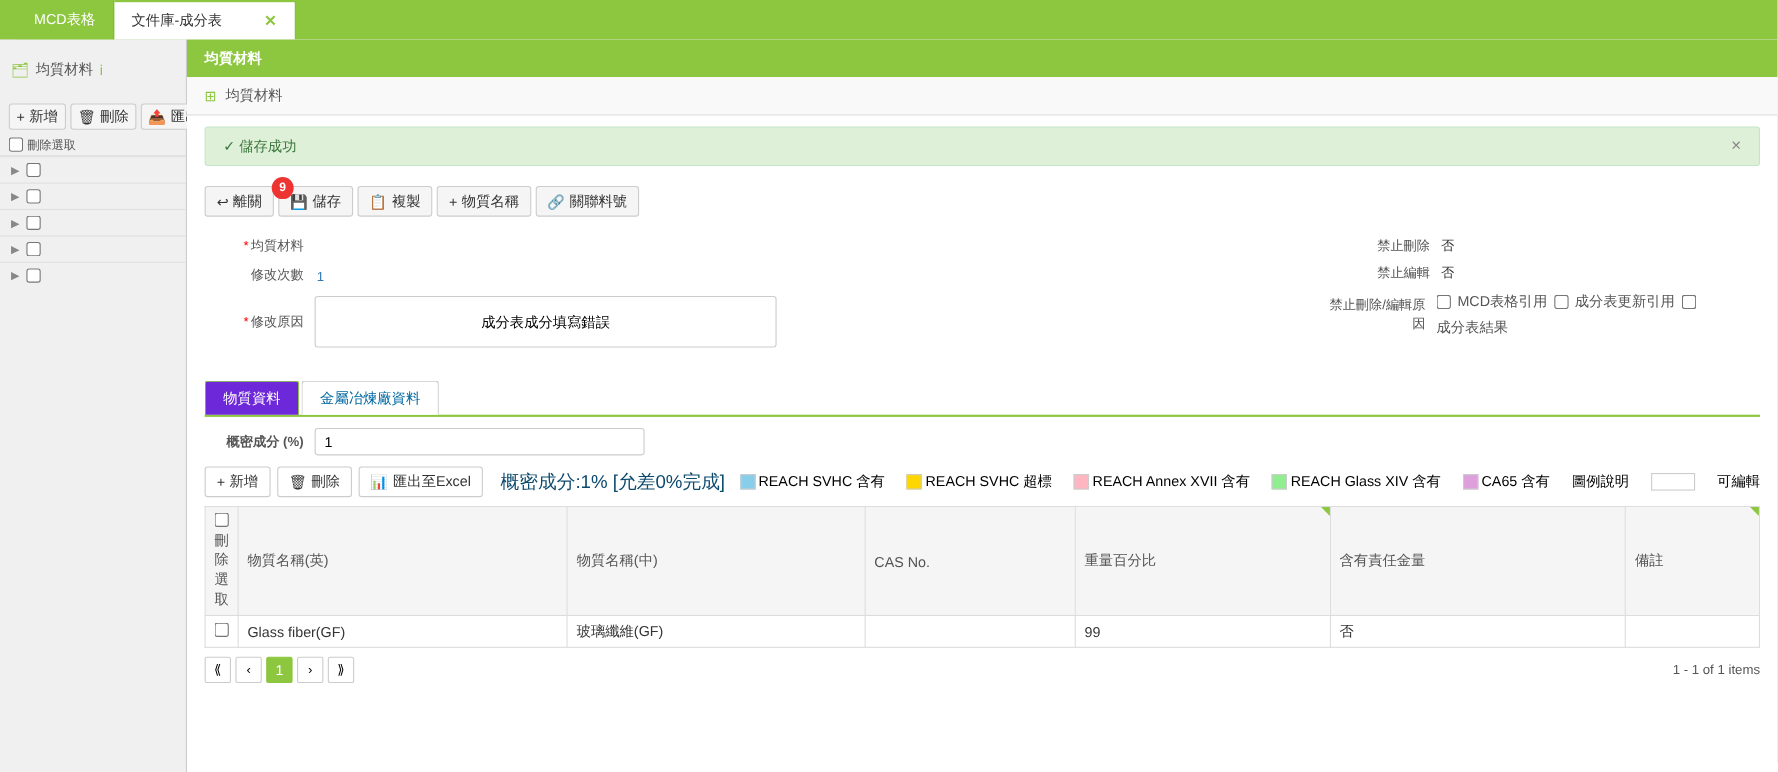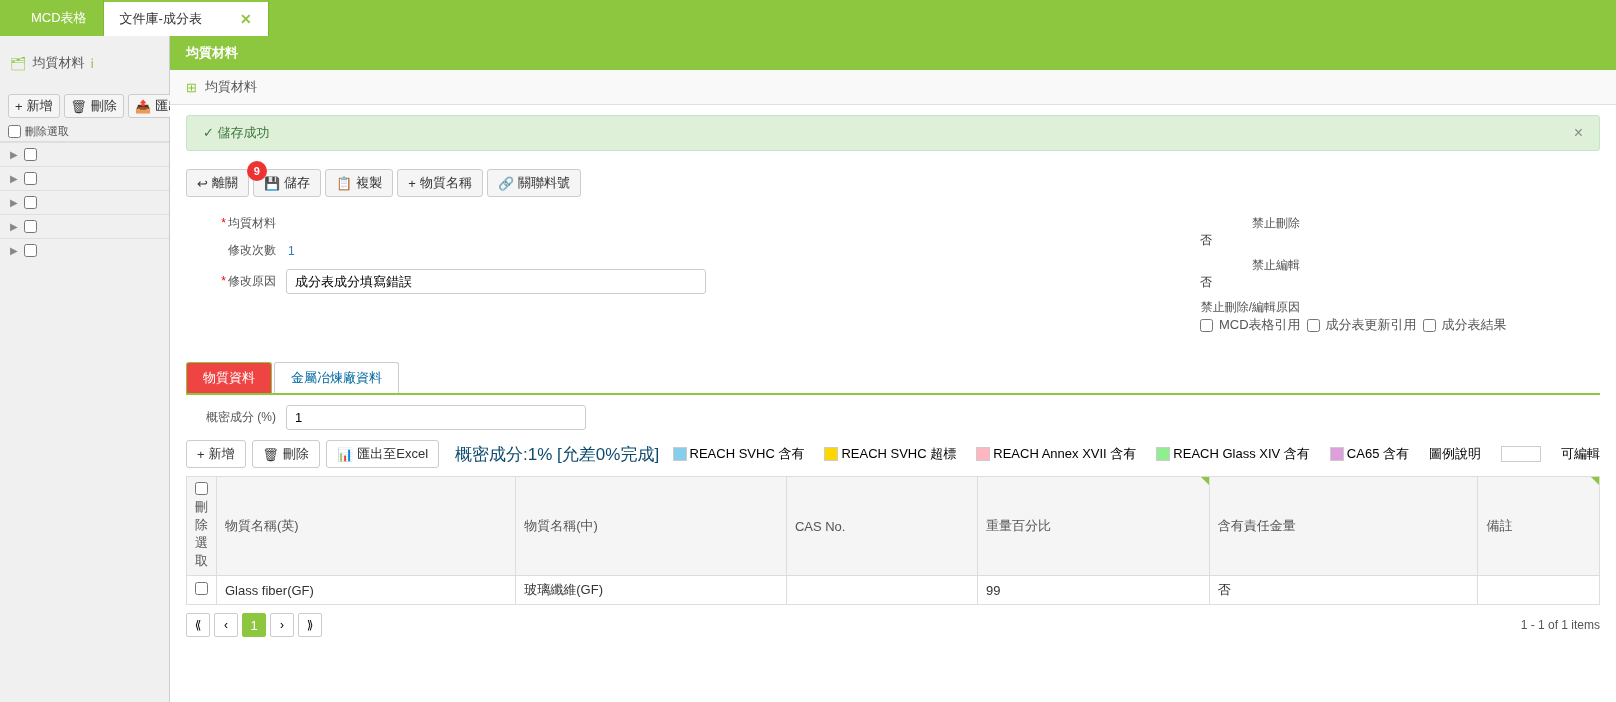--- a/index.html
+++ b/index.html
@@ -38,42 +38,42 @@
     .badge-circle { display: inline-flex; align-items: center; justify-content: center; width: 20px; height: 20px; border-radius: 50%; background: #e33; color: #fff; font-size: 11px; font-weight: bold; position: absolute; top: -8px; left: -6px; }
     .btn-wrap { position: relative; }
 
     
     .form-section { padding: 10px 16px; display: flex; gap: 20px; }
     .form-left { flex: 1; }
     .form-right { width: 400px; }
     .form-row { display: flex; align-items: center; margin-bottom: 10px; }
     .form-label { width: 90px; text-align: right; margin-right: 10px; color: #555; font-size: 12px; white-space: nowrap; }
     .form-label.required::before { content: '*'; color: red; margin-right: 2px; }
-    .form-input { flex: 1; border: 1px solid #ccc; padding: 4px 8px; border-radius: 3px; font-size: 13px; }
+    .form-input { flex: 1; border: 1px solid #ccc; padding: 15px 8px; border-radius: 3px; font-size: 13px; text-align: center; }
     .form-input-with-check { display: flex; align-items: center; flex: 1; border: 1px solid #b8d98d; padding: 4px 8px; border-radius: 3px; background: #fff; }
     .form-input-with-check input { border: none; outline: none; flex: 1; font-size: 13px; }
     .form-input-with-check .check { color: #8dc63f; font-size: 16px; margin-left: 6px; }
     .form-value { color: #337ab7; font-size: 12px; margin-left: 2px; }
 
     
-    .right-form-row { display: flex; margin-bottom: 8px; flex-direction: column; }
+    .right-form-row { display: flex; align-items: center; margin-bottom: 8px; }
     .right-label { width: 100px; text-align: right; margin-right: 10px; color: #555; font-size: 12px; }
     .right-value { font-size: 12px; color: #333; }
     .checkbox-row { display: flex; align-items: center; gap: 6px; flex-wrap: wrap; font-size: 12px; color: #555; }
     .checkbox-row input { margin: 0; }
 
     
     .inner-tabs { display: flex; border-bottom: 2px solid #8dc63f; margin: 10px 16px 0 16px; }
     .inner-tab { padding: 6px 16px; cursor: pointer; border: 1px solid #ccc; border-bottom: none; margin-right: 2px; background: #fff; color: #0369a1; border-radius: 3px 3px 0 0; font-size: 12px; }
-    .inner-tab.active { background: #ef4444; color: #fff; border-color: #8dc63f; }
+    .inner-tab.active { background: #6d28d9; color: #fff; border-color: #8dc63f; }
 
     
     .sub-section { padding: 10px 16px; }
     .concentration-row { display: flex; align-items: center; margin-bottom: 10px; }
-    .concentration-label { width: 90px; text-align: right; margin-right: 10px; color: #555; font-size: 12px; }
+    .concentration-label { width: 90px; text-align: right; margin-right: 10px; color: #555; font-size: 12px; font-weight: bold; }
     .concentration-input { width: 300px; border: 1px solid #ccc; padding: 4px 8px; border-radius: 3px; font-size: 13px; }
 
     
     .sub-toolbar { display: flex; align-items: center; gap: 6px; margin-bottom: 8px; flex-wrap: wrap; }
     .sub-toolbar .info-text { font-size: 17px; color: #0c4a6e; margin-left: 10px; }
     .legend-items { display: flex; align-items: center; gap: 20px; flex-wrap: wrap; font-size: 11px; margin-left: auto; }
     .legend-item { display: flex; align-items: center; gap: 3px; }
     .legend-color { width: 14px; height: 14px; display: inline-block; }
     .editable-box { width: 40px; height: 16px; border: 1px solid #ccc; display: inline-block; }
 

